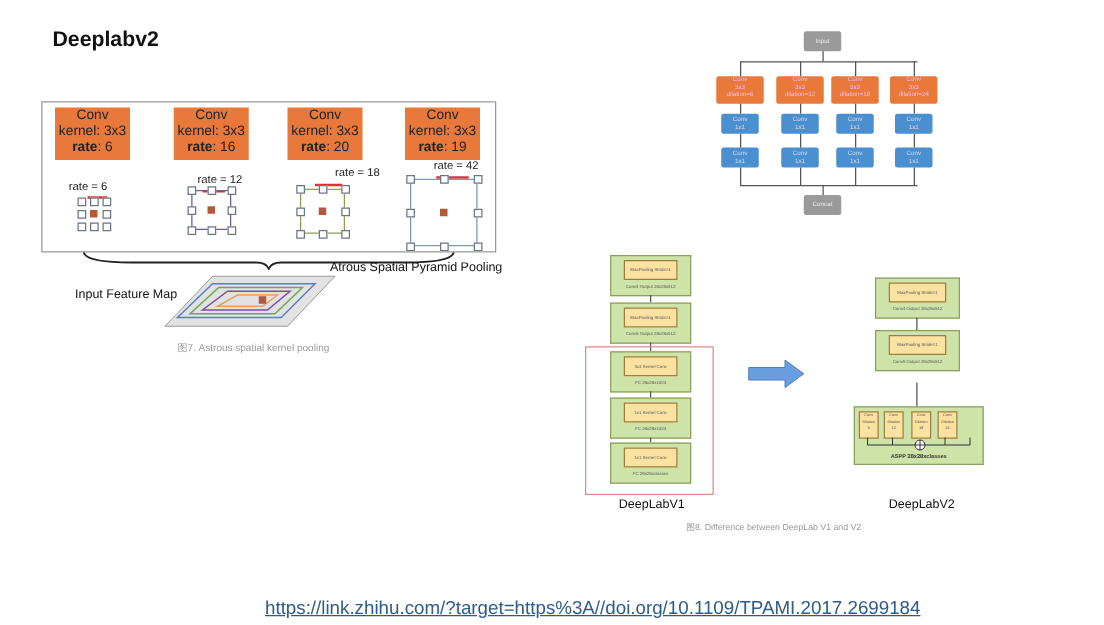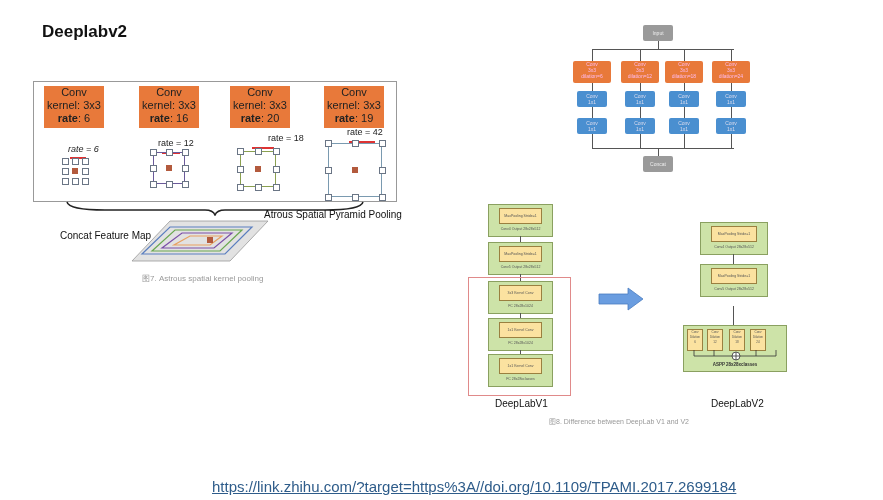--- a/index.html
+++ b/index.html
@@ -55,21 +55,21 @@
     <div>Conv</div>
     <div>kernel: 3x3</div>
     <div><b>rate</b><span>: 20</span></div>
   </div>
   <div class="conv-box" style="left:290px;">
     <div>Conv</div>
     <div>kernel: 3x3</div>
     <div><b>rate</b><span>: 19</span></div>
   </div>
 
-  <div class="rate-label" style="left:34px;top:62px;font-style:italic;">rate = 6</div>
+  <div class="rate-label" style="left:21px;top:62px;">rate = 6</div>
   <div class="rate-arrow" style="left:36px;top:75px;width:16px;"></div>
   <div class="rate-label" style="left:124px;top:56px;text-align:center;">rate = 12</div>
   <div class="rate-arrow" style="left:128px;top:70px;width:18px;"></div>
   <div class="rate-label" style="left:234px;top:51px;">rate = 18</div>
   <div class="rate-arrow" style="left:218px;top:65px;width:22px;"></div>
   <div class="rate-label" style="left:313px;top:45px;">rate = 42</div>
   <div class="rate-arrow" style="left:315px;top:59px;width:26px;"></div>
 
   <div id="grids">
       <div class="grid" style="left: 31px; top: 79px; width: 20px; height: 20px;"></div>
@@ -112,21 +112,21 @@
       <div class="cell" style="left: 291px; top: 112px;"></div>
       <div class="cell" style="left: 318px; top: 112px;"></div>
       <div class="cell" style="left: 345px; top: 112px;"></div>
     </div>
 </div>
 
 <svg id="brace" class="abs" width="300" height="16">
   <path d="M2 2 Q4 10 40 10 L140 10 Q148 10 150 15 Q152 10 160 10 L260 10 Q296 10 298 2" fill="none" stroke="#222" stroke-width="1.5"></path>
 </svg>
 <div id="aspp-label" class="abs">Atrous Spatial Pyramid Pooling</div>
-<div id="input-label" class="abs">Concat Feature Map</div>
+<div id="input-label" class="abs">Input Feature Map</div>
 
 <svg class="abs" style="left:130px;top:218px;" width="140" height="46">
   <polygon points="40,3 138,3 100,43 2,43" fill="#e2e2e2" stroke="#999" stroke-width="0.8"></polygon>
   <polygon points="40,9 122,9 95,36 12,36" fill="none" stroke="#5b7fbf" stroke-width="1.2"></polygon>
   <polygon points="45,12 112,12 90,33 22,33" fill="none" stroke="#6aa84f" stroke-width="1.2"></polygon>
   <polygon points="52,15 102,15 84,30 32,30" fill="none" stroke="#7b4fa8" stroke-width="1.2"></polygon>
   <polygon points="60,18 92,18 80,27 44,27" fill="none" stroke="#e8a060" stroke-width="1.2"></polygon>
   <rect x="77" y="19" width="6" height="6" fill="#b35a3d"></rect>
 </svg>
 <div id="fig7-caption" class="abs">图7. Astrous spatial kernel pooling</div>

